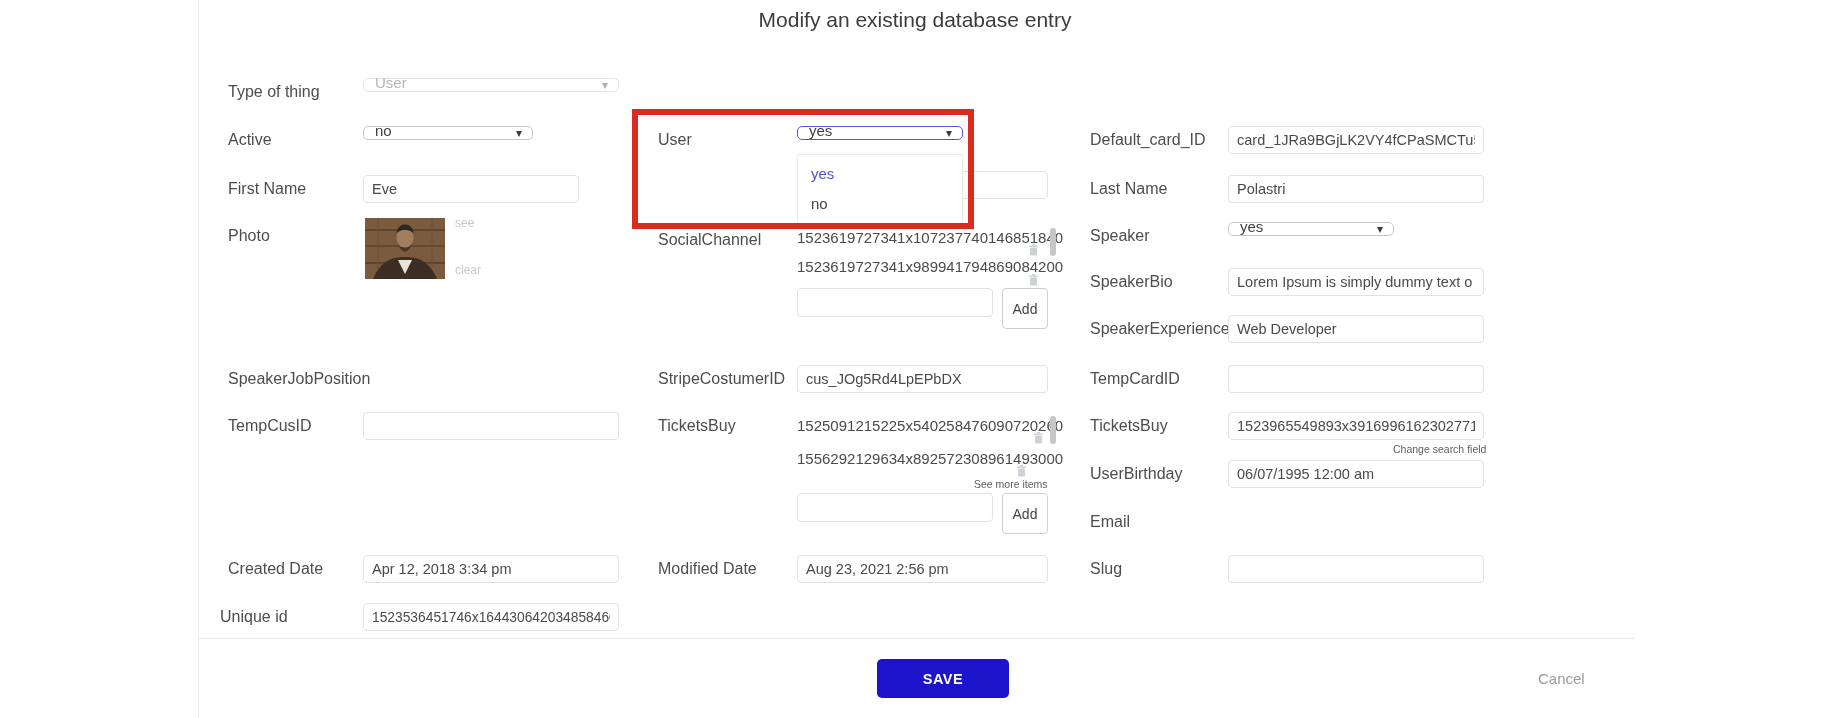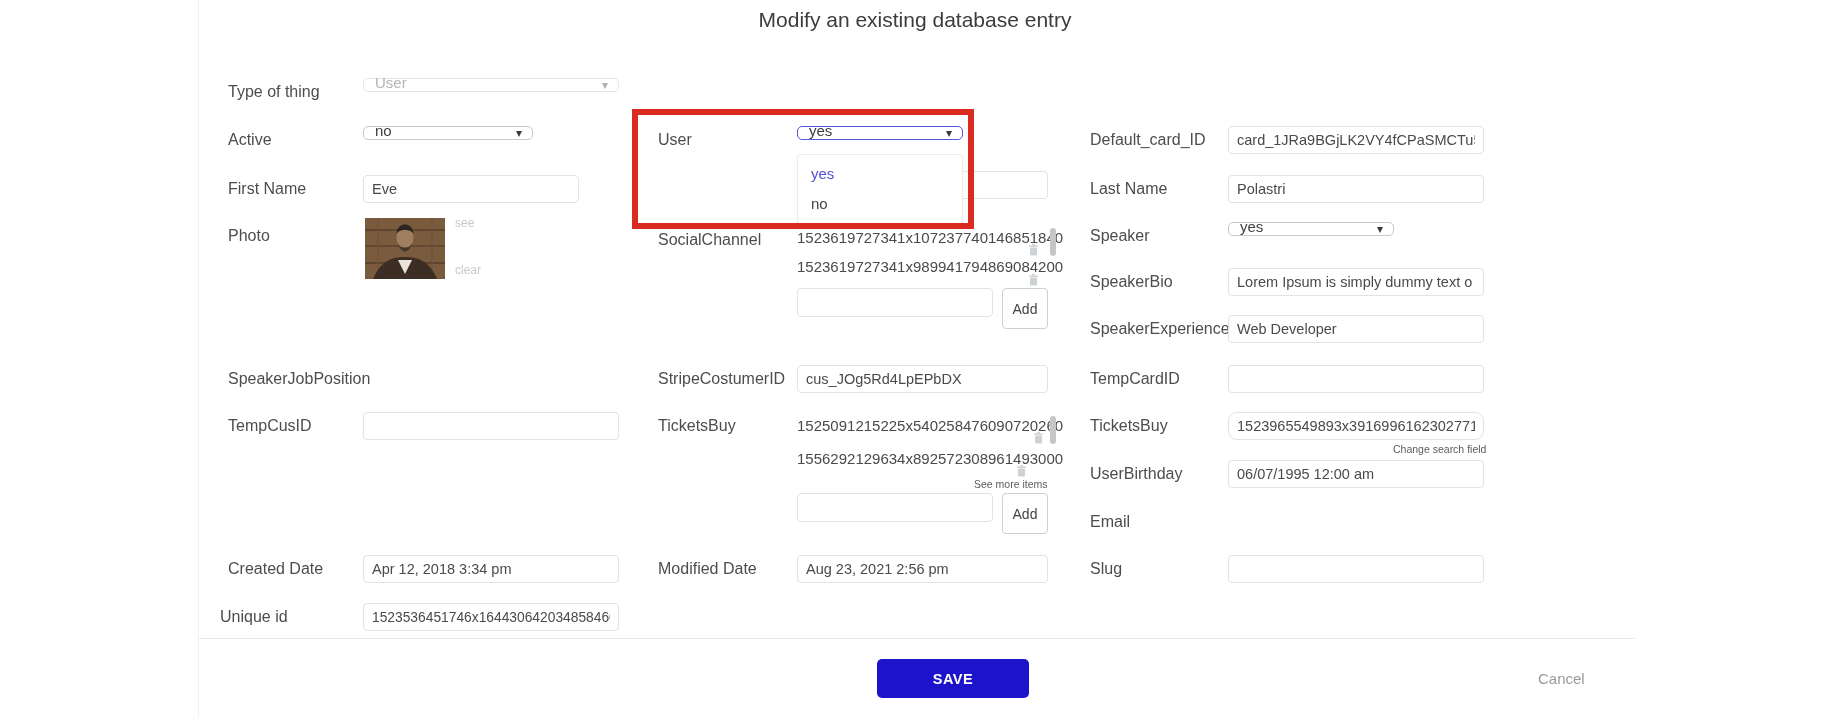--- a/index.html
+++ b/index.html
@@ -23,21 +23,21 @@
   .dd-opt.selected{color:#5450d0;}
   .red-box{position:absolute;box-sizing:border-box;border:6px solid #d92b1f;z-index:30;pointer-events:none;}
   .list-val{position:absolute;font-size:15px;color:#4a4a4a;white-space:nowrap;}
   .trash{position:absolute;cursor:pointer;line-height:0;}
   .scroll-thumb{position:absolute;width:6px;border-radius:3px;background:#c6c6c6;cursor:pointer;}
   .add-btn{position:absolute;box-sizing:border-box;width:46px;height:41px;border:1px solid #cfcfcf;
        border-radius:4px;background:#fff;font-family:inherit;font-size:14px;color:#444;cursor:pointer;}
   .link-sm{position:absolute;font-size:10.5px;color:#5c5c5c;cursor:pointer;white-space:nowrap;}
   .photo-link{position:absolute;font-size:12px;color:#c9c9c9;cursor:pointer;}
   .divider{position:absolute;left:198px;top:638px;width:1437px;height:1px;background:#e9e9e9;}
-  .save-btn{position:absolute;left:877px;top:659px;width:152px;height:39px;border:none;border-radius:5px;
+  .save-btn{position:absolute;left:877px;top:659px;width:132px;height:39px;border:none;border-radius:5px;
        background:#1c13ca;color:#fff;font-family:inherit;font-size:14.5px;font-weight:700;
        letter-spacing:0.5px;cursor:pointer;}
   .cancel-link{position:absolute;left:1538px;top:670px;font-size:15px;color:#9a9a9a;cursor:pointer;}
   .photo{position:absolute;left:365px;top:218px;width:80px;height:61px;}
 </style>
 </head>
 <body>
 
 <div id="app">
   <div class="edge-left"></div>
@@ -163,21 +163,21 @@
   <div class="lbl" style="left:1090px;top:268px">SpeakerBio</div>
   <input class="inp" style="left: 1228px; top: 268px; width: 256px;" value="Lorem Ipsum is simply dummy text o">
 
   <div class="lbl" style="left:1090px;top:315px">SpeakerExperiences</div>
   <input class="inp" style="left: 1228px; top: 315px; width: 256px;" value="Web Developer">
 
   <div class="lbl" style="left:1090px;top:365px">TempCardID</div>
   <input class="inp" style="left: 1228px; top: 365px; width: 256px;" value="">
 
   <div class="lbl" style="left:1090px;top:412px">TicketsBuy</div>
-  <input class="inp" style="left: 1228px; top: 412px; width: 256px; border-radius: 9px;" value="1523965549893x3916996162302771">
+  <input class="inp" style="left: 1228px; top: 412px; width: 256px;" value="1523965549893x3916996162302771">
   <span class="link-sm" style="left:1393px;top:443px">Change search field</span>
 
   <div class="lbl" style="left:1090px;top:460px">UserBirthday</div>
   <input class="inp" style="left: 1228px; top: 460px; width: 256px;" value="06/07/1995 12:00 am">
 
   <div class="lbl" style="left:1090px;top:508px">Email</div>
 
   <div class="lbl" style="left:1090px;top:555px">Slug</div>
   <input class="inp" style="left: 1228px; top: 555px; width: 256px;" value="">
 

